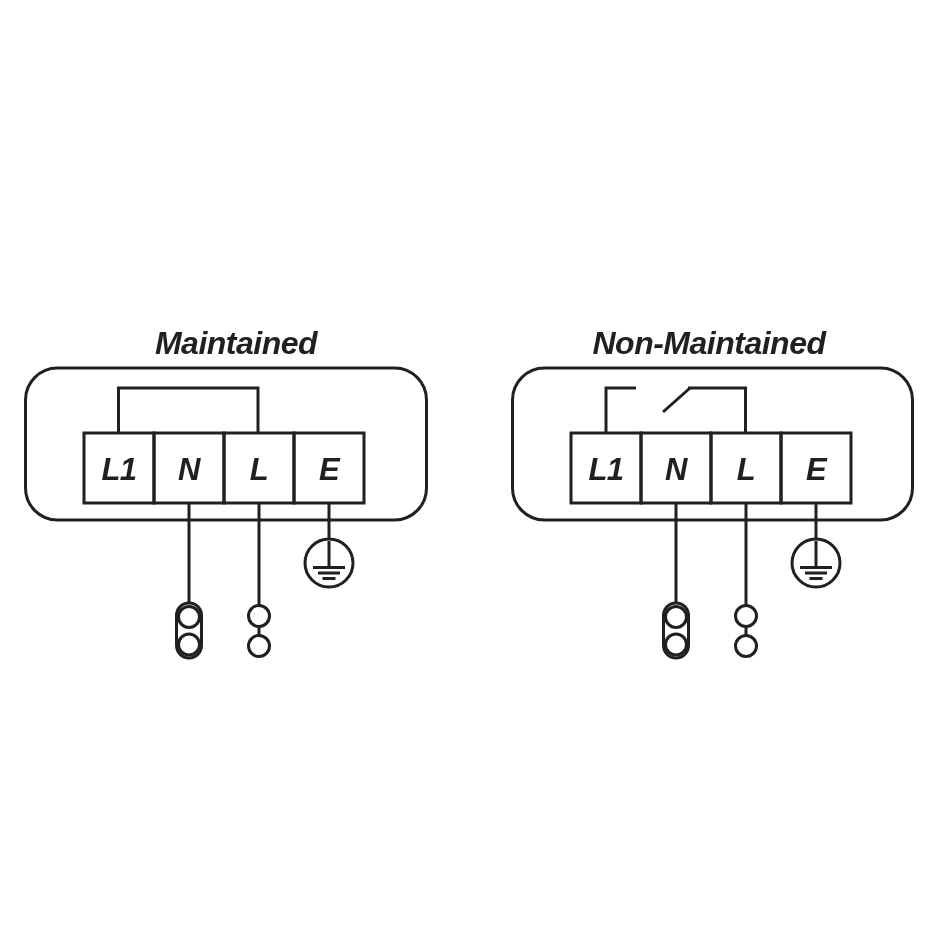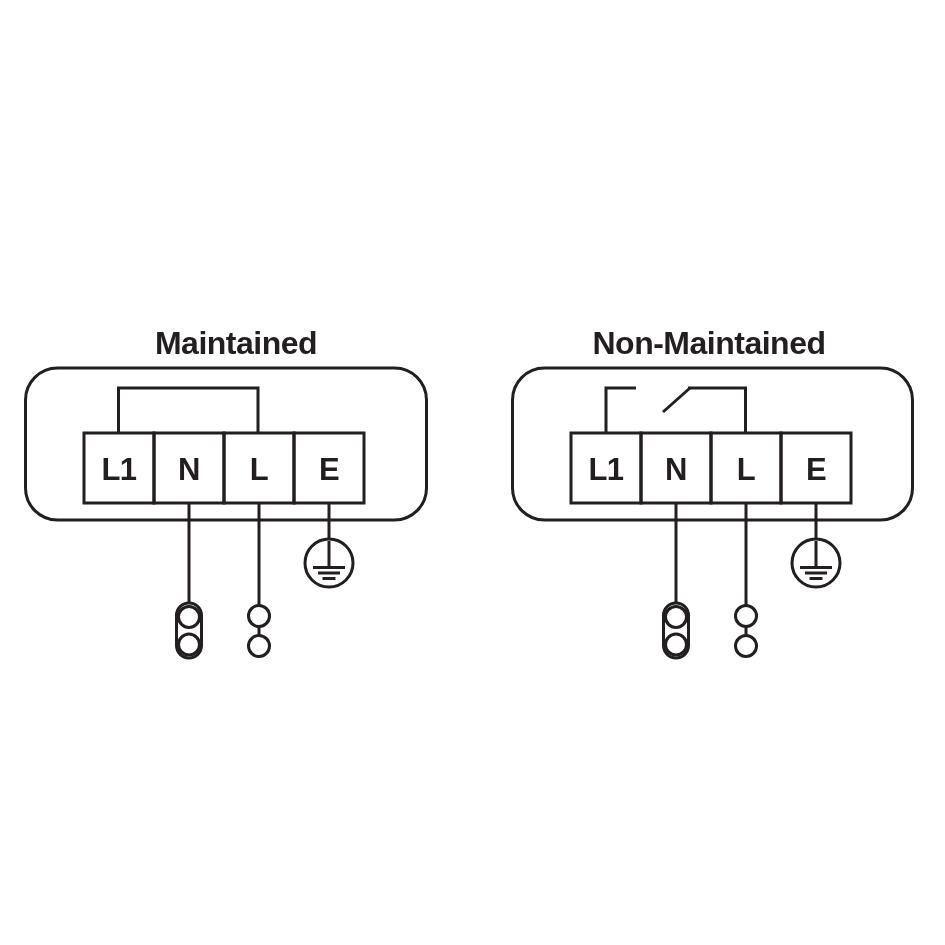--- a/index.html
+++ b/index.html
@@ -6,20 +6,21 @@
     margin: 0;
     padding: 0;
     background: #ffffff;
   }
   #canvas {
     position: relative;
     width: 945px;
     height: 945px;
     background: #ffffff;
     overflow: hidden;
+    font-style: italic;
   }
   #diagram-svg {
     position: absolute;
     left: 0;
     top: 0;
   }
   .ln {
     stroke: #231f20;
     stroke-width: 3;
     fill: none;

